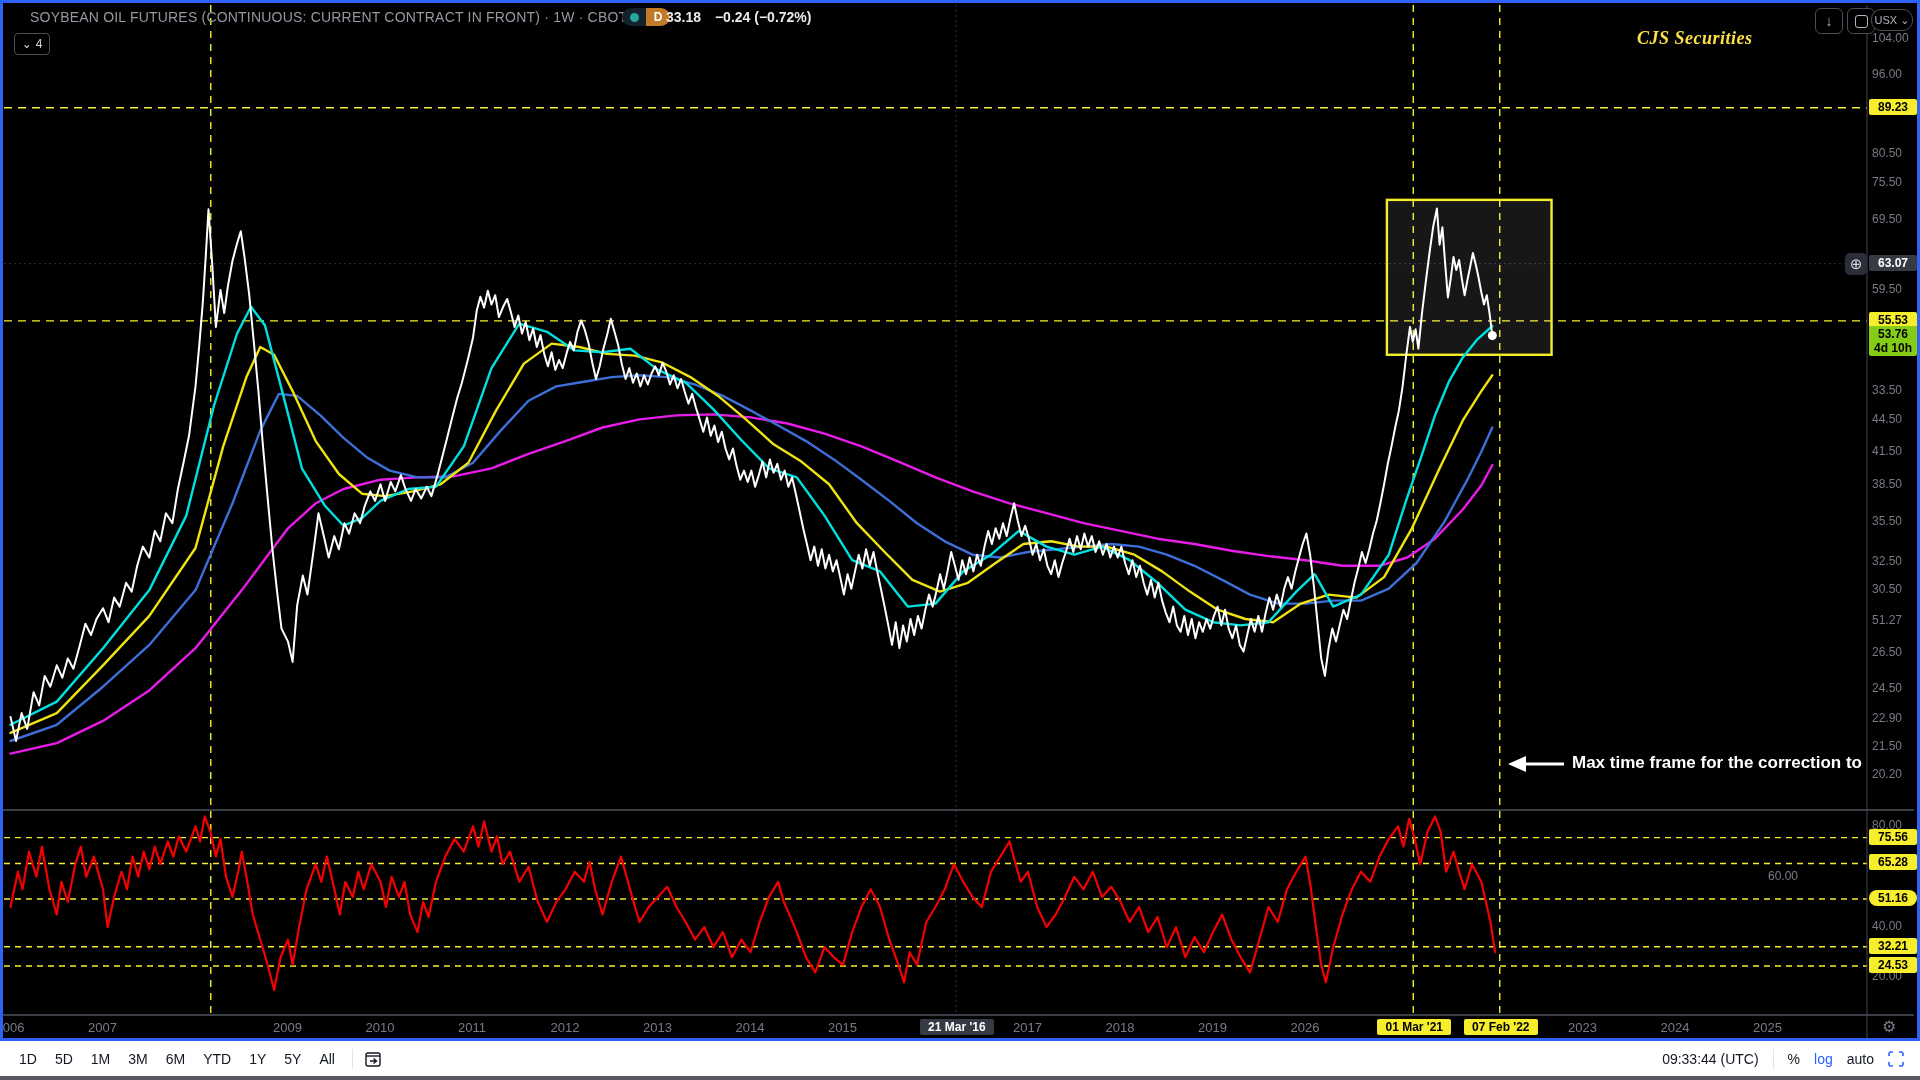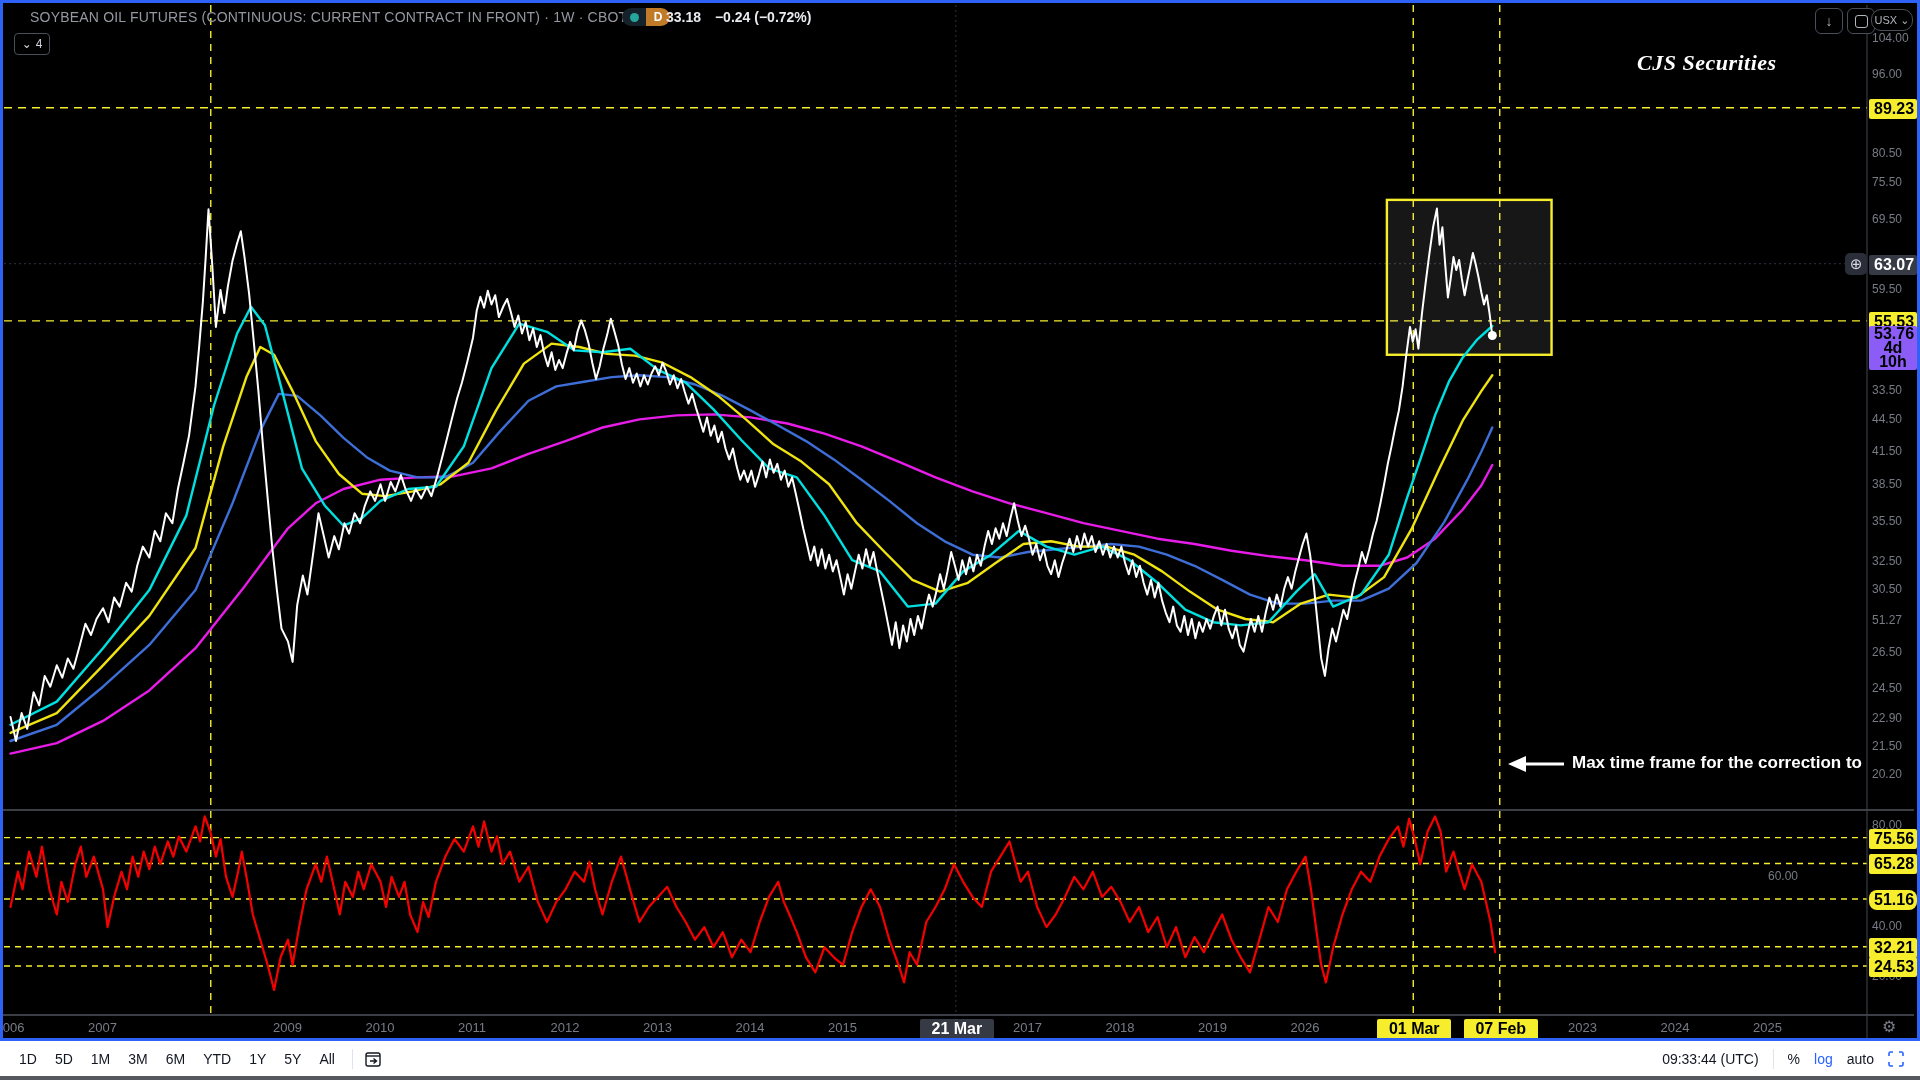--- a/index.html
+++ b/index.html
@@ -13,35 +13,35 @@
   #title-row{left:30px;top:9px;color:#9598a1;font-size:14px;letter-spacing:.2px;white-space:nowrap;}
   #legend-pill{left:622px;top:8px;height:18px;border-radius:9px;overflow:hidden;display:flex;}
   #legend-pill .seg1{width:24px;background:#15222b;display:flex;align-items:center;justify-content:center;}
   #legend-pill .seg1 i{width:9px;height:9px;border-radius:50%;background:#26a69a;display:block;}
   #legend-pill .seg2{width:24px;background:#c07a28;color:#fff;font-size:12px;font-weight:700;
        display:flex;align-items:center;justify-content:center;}
   #price-row{left:666px;top:9px;color:#e8eaee;font-size:14px;font-weight:600;white-space:nowrap;}
   #price-row .chg{margin-left:10px;font-weight:600;}
   #collapse-btn{left:14px;top:33px;width:34px;height:20px;border:1px solid #4a4e59;border-radius:4px;
        color:#d1d4dc;font-size:12px;display:flex;align-items:center;justify-content:center;gap:4px;}
-  #watermark{left:1637px;top:28px;color:#ffffff;font-size:22px;font-weight:700;font-style:italic;
-       font-family:"Liberation Serif",serif;letter-spacing:.5px;margin-top:22px;}
+  #watermark{left:1637px;top:28px;color:#fde047;font-size:18px;font-weight:700;font-style:italic;
+       font-family:"Liberation Serif",serif;letter-spacing:.5px;}
   .sq-btn{width:26px;height:24px;border:1px solid #4a4e59;border-radius:6px;color:#b2b5be;
        display:flex;align-items:center;justify-content:center;font-size:14px;background:#000;}
   #btn-scroll-down{left:1815px;top:8px;}
   #btn-maximize{left:1847px;top:8px;}
   #btn-maximize i{width:11px;height:11px;border:1.5px solid #b2b5be;border-radius:3px;display:block;}
   #usx-pill{left:1871px;top:9px;width:40px;height:20px;border:1px solid #4a4e59;border-radius:10px;
        color:#b2b5be;font-size:11px;display:flex;align-items:center;justify-content:center;background:#000;}
   
   .tick{position:absolute;color:#787b86;font-size:12px;z-index:6;}
-  .chip{position:absolute;z-index:8;font-size:16px;font-weight:600;border-radius:2px;padding:1px 5px;text-align:center;}
+  .chip{position:absolute;z-index:8;font-size:12px;font-weight:600;border-radius:2px;padding:1px 5px;text-align:center;}
   .chip.yellow{background:#f6ee2c;color:#000;}
   .chip.dark{background:#363a45;color:#fff;}
-  .chip.white{background:#8b5cf6;color:#000;line-height:14px;}
+  .chip.white{background:#84cc16;color:#000;line-height:14px;}
   .ylabel{left:1872px;}
   #alert-plus{left:1845px;top:253px;width:22px;height:22px;background:#2a2e39;border-radius:5px;color:#d6d9e0;
        font-size:15px;display:flex;align-items:center;justify-content:center;z-index:9;}
   #annotation{left:1572px;top:753px;width:293px;overflow:hidden;white-space:nowrap;color:#fff;
        font-size:17px;font-weight:700;z-index:9;}
   #gear-axis{left:1882px;top:1017px;color:#787b86;font-size:16px;z-index:9;}
   
   #toolbar{position:absolute;left:0;top:1041px;width:1920px;height:35px;background:#fff;z-index:50;
        display:flex;align-items:center;color:#131722;font-size:14px;}
   #ranges{display:flex;margin-left:12px;gap:4px;}

